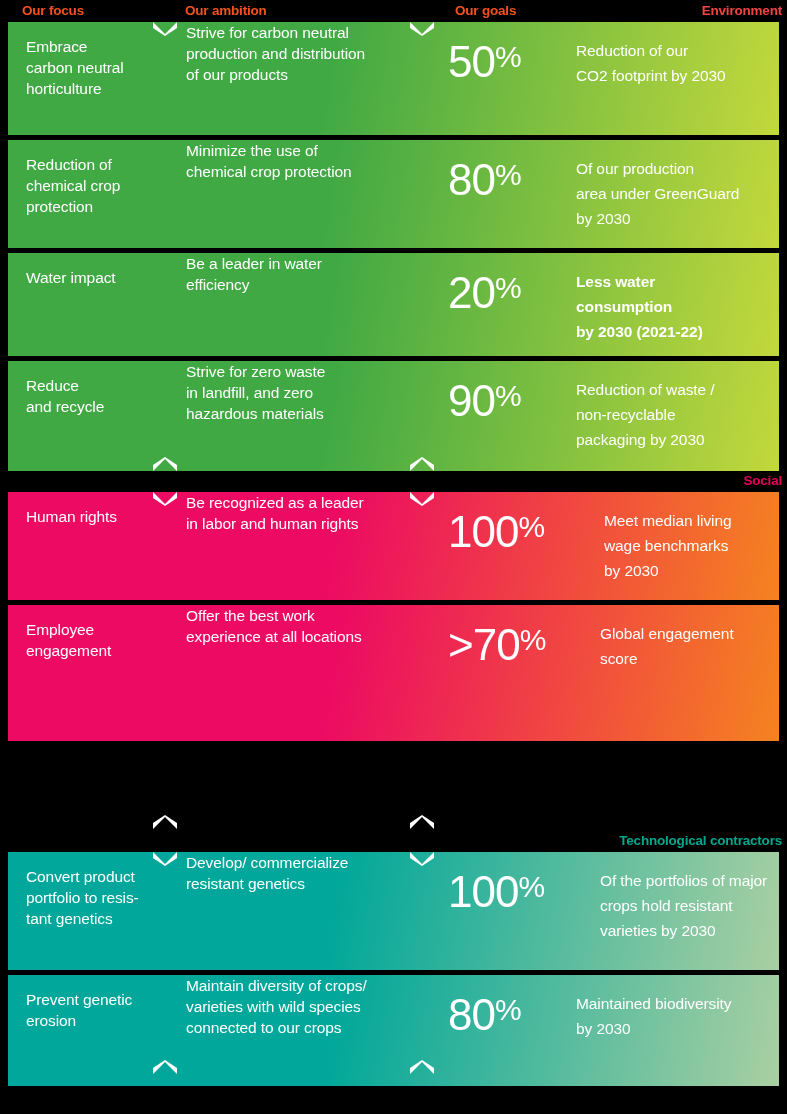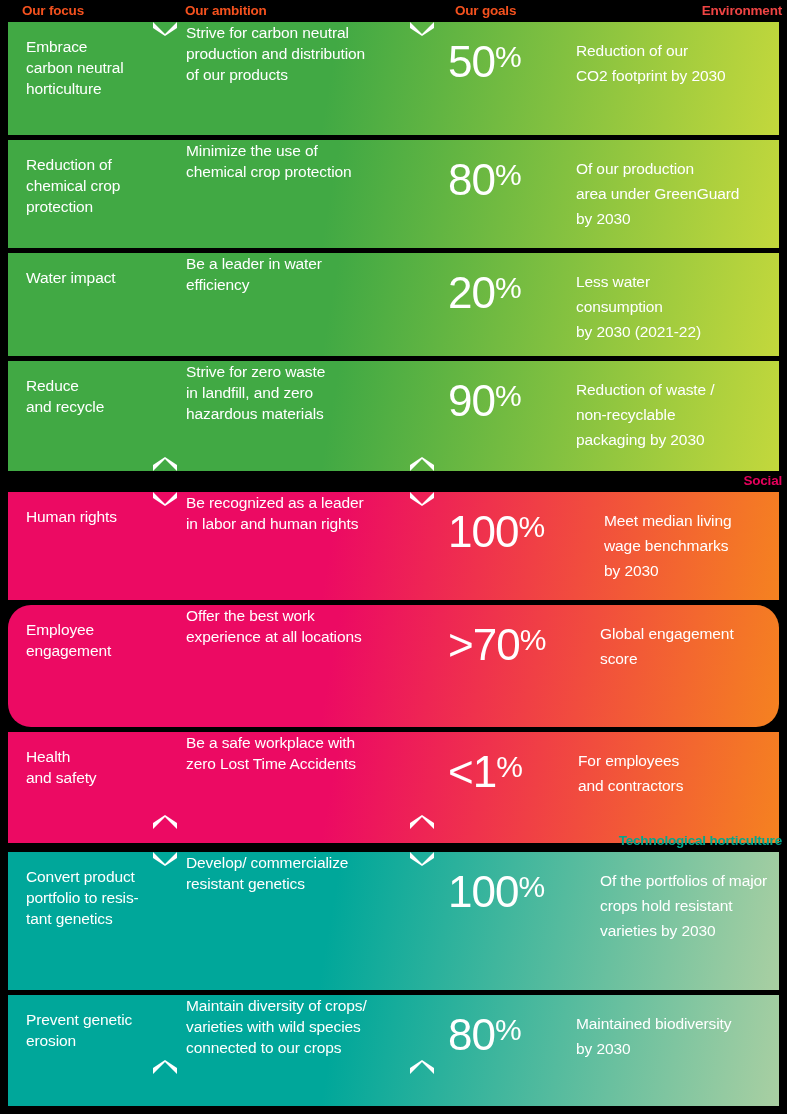--- a/index.html
+++ b/index.html
@@ -169,21 +169,21 @@
                 <div class="goal-desc" style="left: 128px;">Of our production<br>area under GreenGuard<br>by 2030</div>
               </div>
             </div>
           </div>
           <div class="row" style="height: 103px; background: linear-gradient(100deg, rgb(65, 169, 68) 0%, rgb(65, 169, 68) 42%, rgb(195, 216, 60) 100%);">
             <div class="row-inner">
               <div class="cell cell-focus">Water impact</div>
               <div class="cell cell-ambition">Be a leader in water<br>efficiency</div>
               <div class="goal-wrap">
                 <div class="goal-value"><span>20</span><span class="pct">%</span></div>
-                <div class="goal-desc" style="left: 128px;">Less water<br>consumption<br>by 2030 (2021-22)</div>
+                <div class="goal-desc" style="left: 128px; font-weight: bold;">Less water<br>consumption<br>by 2030 (2021-22)</div>
               </div>
             </div>
           </div>
           <div class="row" style="height: 110px; background: linear-gradient(100deg, rgb(65, 169, 68) 0%, rgb(65, 169, 68) 42%, rgb(195, 216, 60) 100%);">
             <div class="row-inner">
               <div class="cell cell-focus">Reduce<br>and recycle</div>
               <div class="cell cell-ambition">Strive for zero waste<br>in landfill, and zero<br>hazardous materials</div>
               <div class="goal-wrap">
                 <div class="goal-value"><span>90</span><span class="pct">%</span></div>
                 <div class="goal-desc" style="left: 128px;">Reduction of waste /<br>non-recyclable<br>packaging by 2030</div>
@@ -198,46 +198,36 @@
           <div class="row" style="height: 108px; background: linear-gradient(100deg, rgb(236, 10, 99) 0%, rgb(236, 10, 99) 42%, rgb(245, 130, 32) 100%);">
             <div class="row-inner">
               <div class="cell cell-focus">Human rights</div>
               <div class="cell cell-ambition">Be recognized as a leader<br>in labor and human rights</div>
               <div class="goal-wrap">
                 <div class="goal-value"><span>100</span><span class="pct">%</span></div>
                 <div class="goal-desc" style="left: 156px;">Meet median living<br>wage benchmarks<br>by 2030</div>
               </div>
             </div>
           </div>
-          <div class="row" style="height: 122px; background: linear-gradient(100deg, rgb(236, 10, 99) 0%, rgb(236, 10, 99) 42%, rgb(245, 130, 32) 100%); border-radius: 23px;">
+          <div class="row" style="height: 136px; background: linear-gradient(100deg, rgb(236, 10, 99) 0%, rgb(236, 10, 99) 42%, rgb(245, 130, 32) 100%);">
             <div class="row-inner">
               <div class="cell cell-focus">Employee<br>engagement</div>
               <div class="cell cell-ambition">Offer the best work<br>experience at all locations</div>
               <div class="goal-wrap">
                 <div class="goal-value"><span>&gt;70</span><span class="pct">%</span></div>
                 <div class="goal-desc" style="left: 152px;">Global engagement<br>score</div>
-              </div>
-            </div>
-          </div>
-          <div class="row" style="height: 111px; background: linear-gradient(100deg, rgb(236, 10, 99) 0%, rgb(236, 10, 99) 42%, rgb(245, 130, 32) 100%);">
-            <div class="row-inner">
-              <div class="cell cell-focus">Health<br>and safety</div>
-              <div class="cell cell-ambition">Be a safe workplace with<br>zero Lost Time Accidents</div>
-              <div class="goal-wrap">
-                <div class="goal-value"><span>&lt;1</span><span class="pct">%</span></div>
-                <div class="goal-desc" style="left: 130px;">For employees<br>and contractors</div>
               </div>
             </div>
           </div>
         </div>
       </div>
       <div class="section" style="top: 852px; height: 222px;">
-        <div class="section-label" style="top: -19px; color: rgb(0, 168, 143);">Technological horticulture</div>
+        <div class="section-label" style="top: -19px; color: rgb(0, 168, 143);">Technological contractors</div>
         <div class="section-body" style="height: 222px;">
-          <div class="row" style="height: 138px; background: linear-gradient(100deg, rgb(0, 167, 154) 0%, rgb(0, 167, 154) 42%, rgb(169, 207, 162) 100%);">
+          <div class="row" style="height: 118px; background: linear-gradient(100deg, rgb(0, 167, 154) 0%, rgb(0, 167, 154) 42%, rgb(169, 207, 162) 100%);">
             <div class="row-inner">
               <div class="cell cell-focus">Convert product<br>portfolio to resis-<br>tant genetics</div>
               <div class="cell cell-ambition">Develop/ commercialize<br>resistant genetics</div>
               <div class="goal-wrap">
                 <div class="goal-value"><span>100</span><span class="pct">%</span></div>
                 <div class="goal-desc" style="left: 152px;">Of the portfolios of major<br>crops hold resistant<br>varieties by 2030</div>
               </div>
             </div>
           </div>
           <div class="row" style="height: 111px; background: linear-gradient(100deg, rgb(0, 167, 154) 0%, rgb(0, 167, 154) 42%, rgb(169, 207, 162) 100%);">

